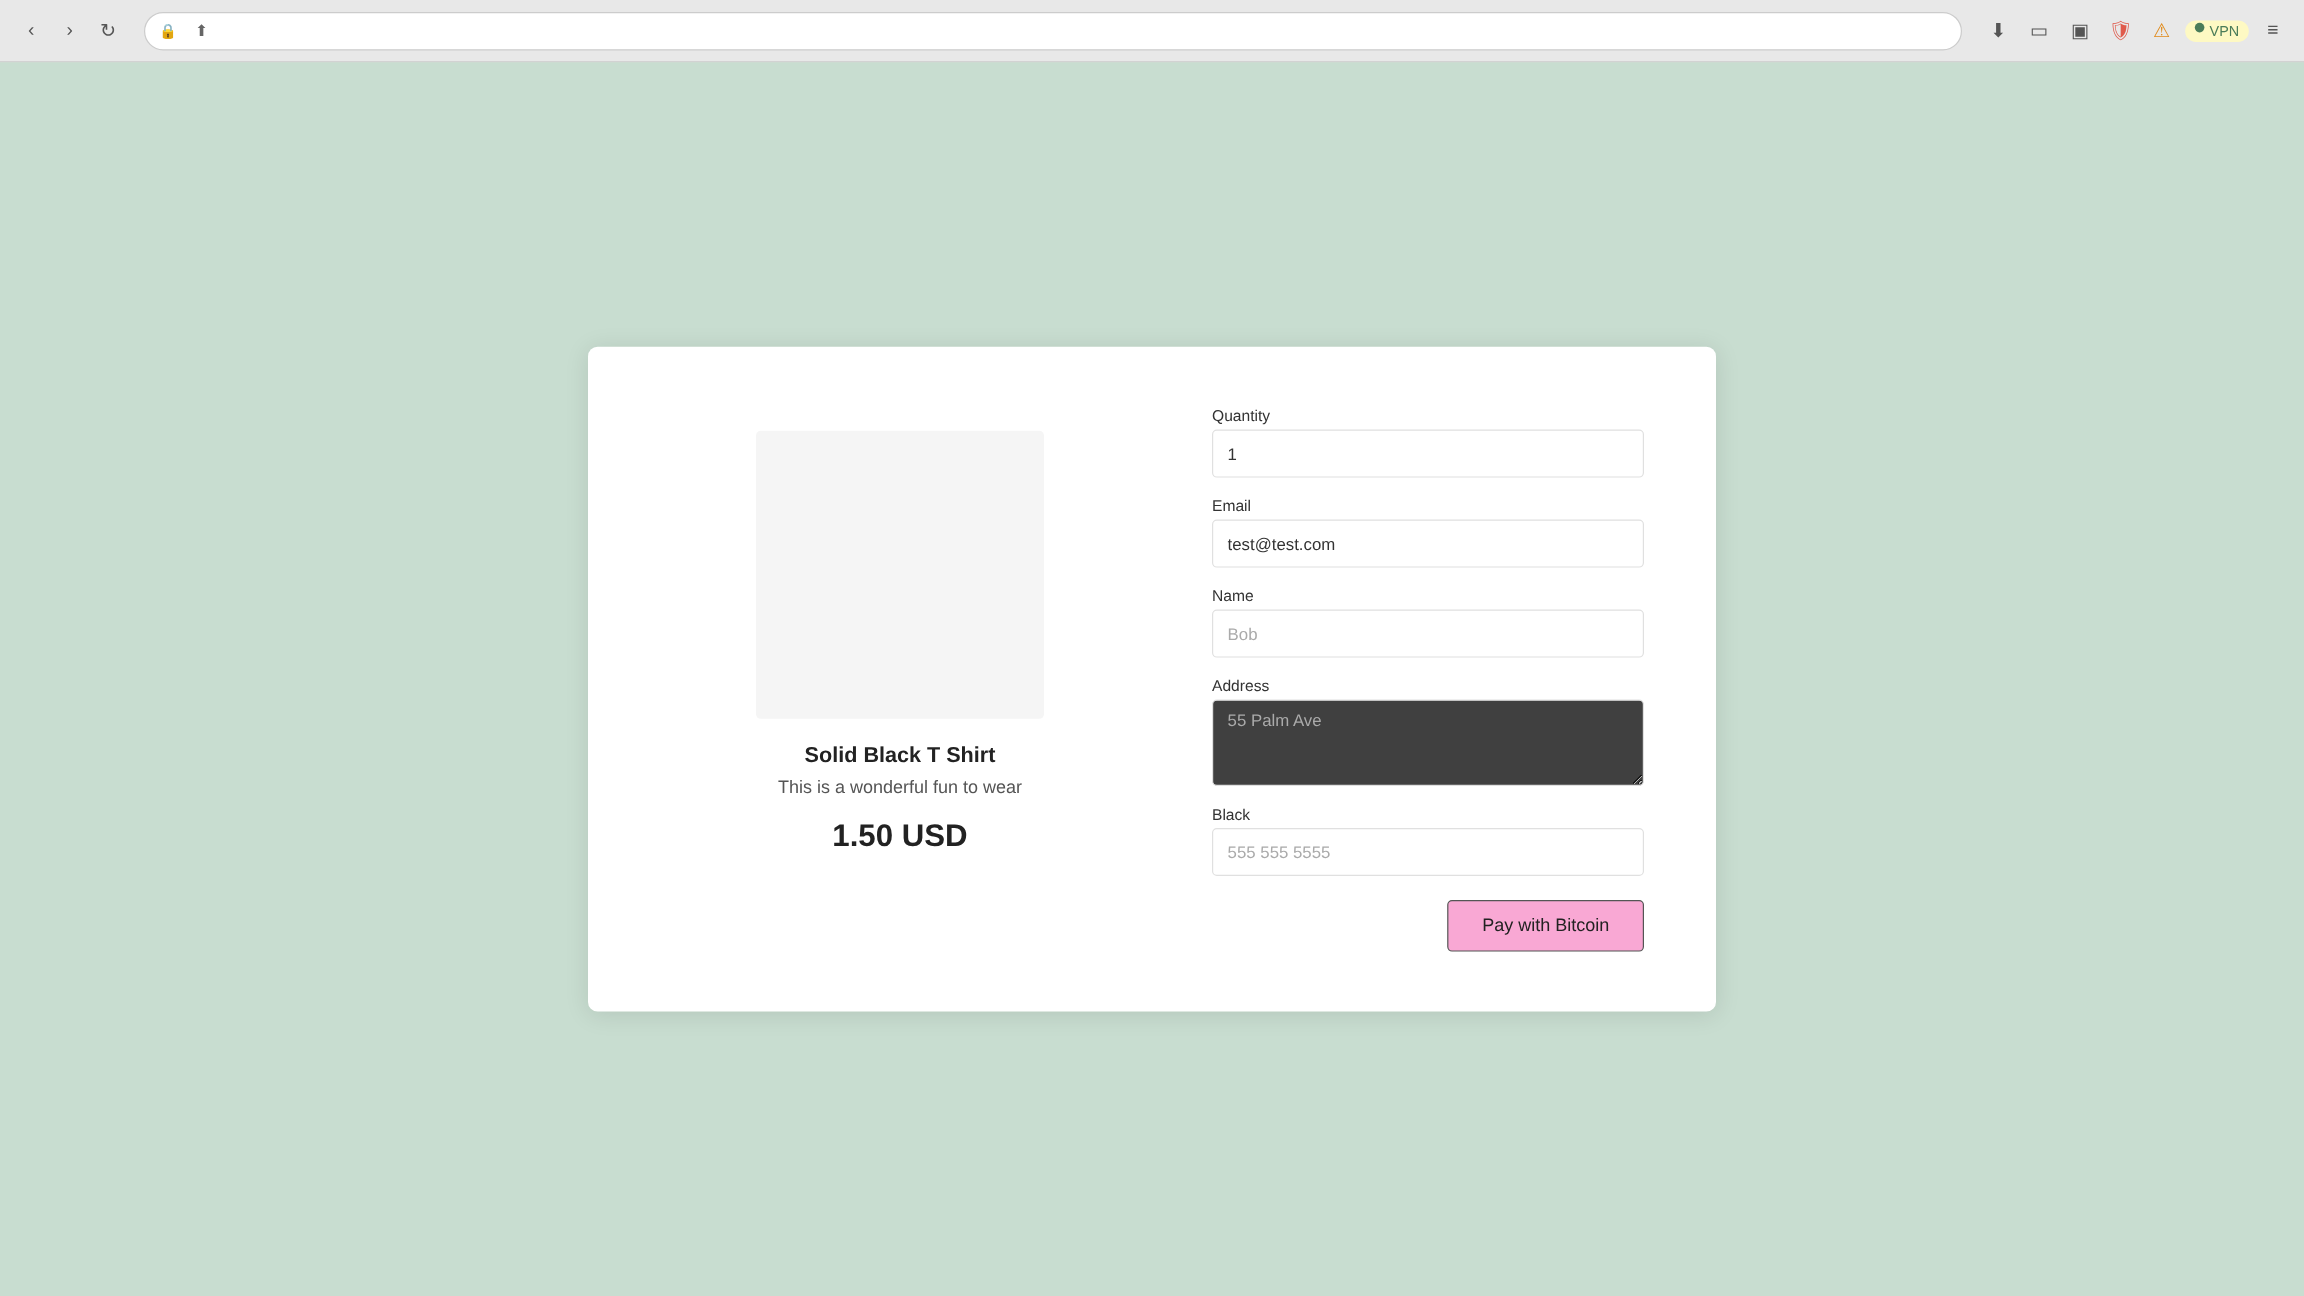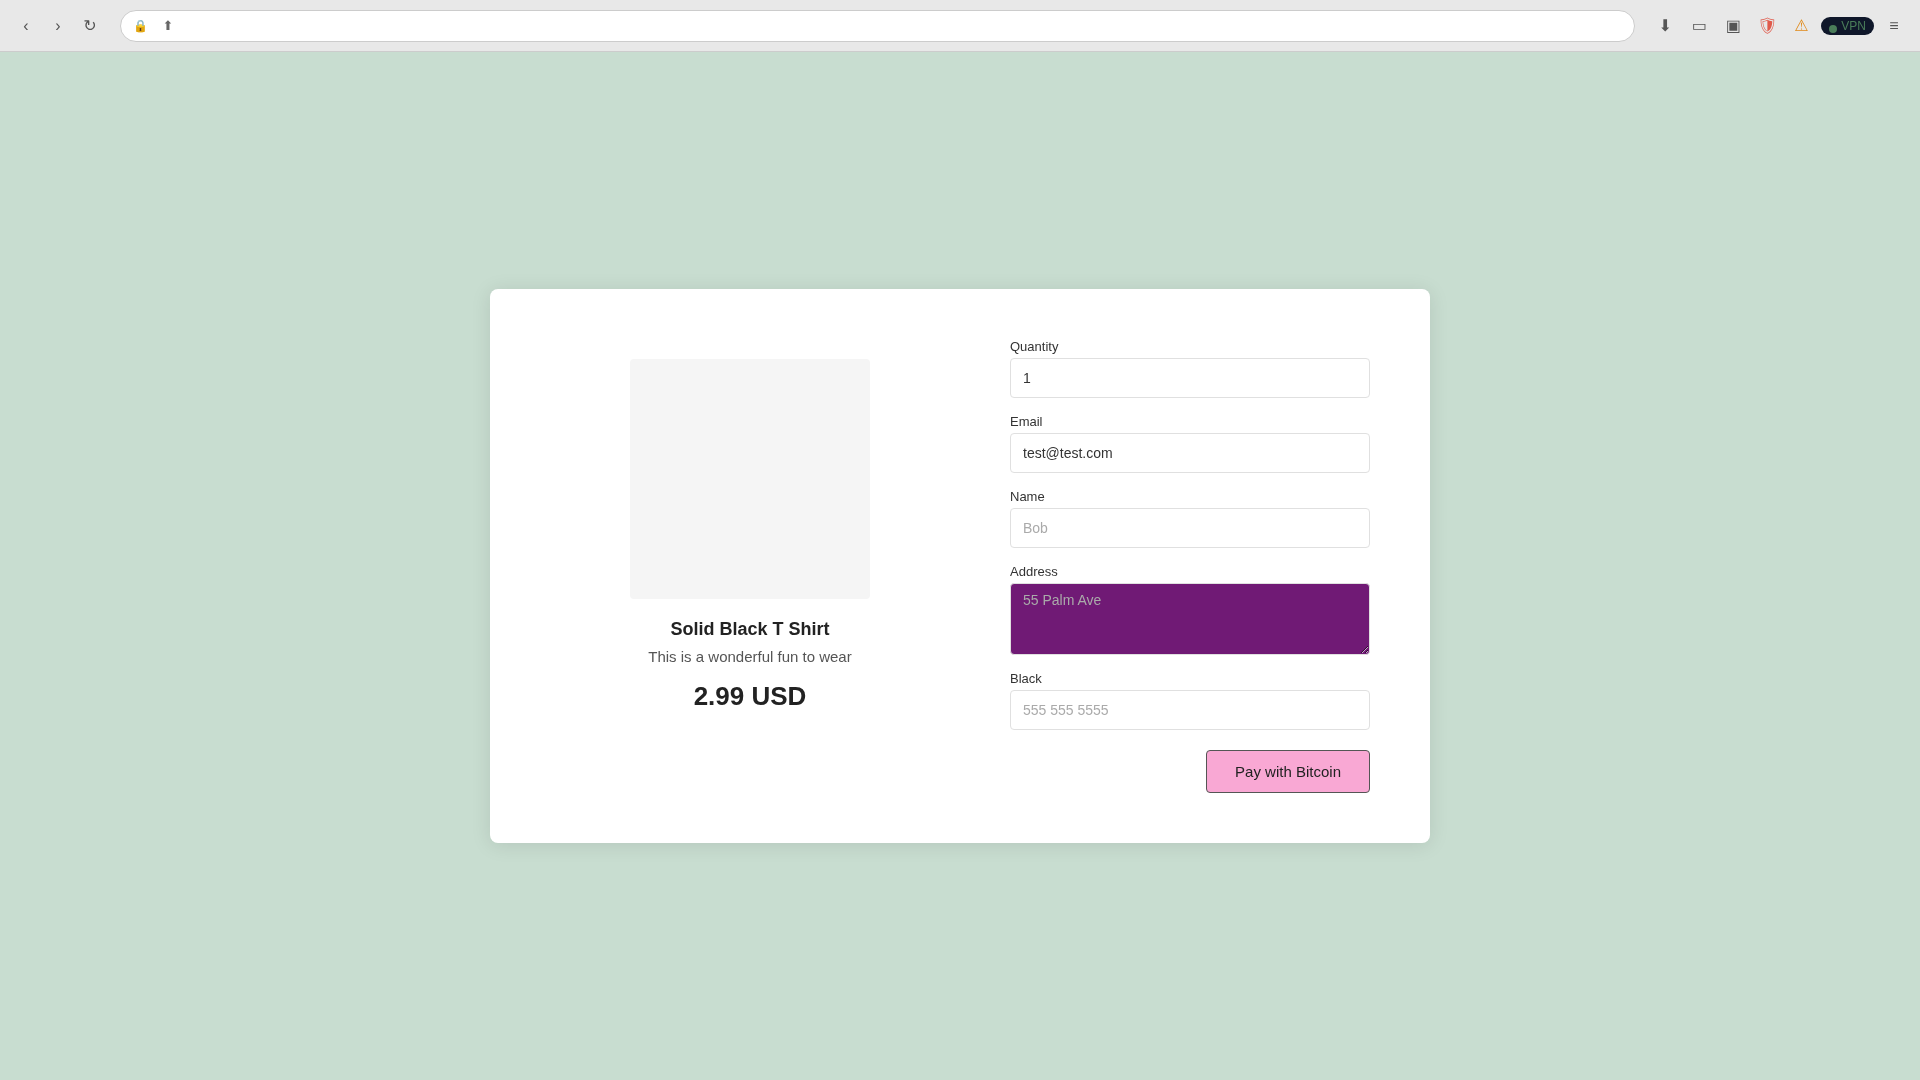--- a/index.html
+++ b/index.html
@@ -94,25 +94,25 @@
       cursor: pointer;
       font-size: 16px;
       color: #555;
     }
 
     .shield-icon-red { color: #e05a4b; }
     .shield-icon-orange { color: #e08a1a; }
 
     .vpn-badge {
       display: flex;
-      align-items: flex-end;
+      align-items: flex-start;
       gap: 4px;
       font-size: 12px;
       color: #4a7c59;
-      background: #0f172a;
+      background: #fef9c3;
       padding: 2px 8px;
       border-radius: 10px;
     }
 
     
     .browser-content {
       flex: 1;
       background: #c8ddd0;
       display: flex;
       align-items: center;
@@ -207,21 +207,21 @@
     }
 
     .form-textarea {
       width: 100%;
       min-height: 72px;
       border: 1px solid #e0e0e0;
       border-radius: 4px;
       padding: 8px 12px;
       font-size: 14px;
       color: #aaa;
-      background: #701a75;
+      background: #404040;
       outline: none;
       resize: vertical;
       font-family: inherit;
     }
 
     .form-textarea::placeholder {
       color: #aaa;
     }
 
     .button-row {
@@ -279,21 +279,21 @@
     </div>
   </div>
 
   <div class="browser-content">
     <div class="payment-card">
 
       <div class="product-panel">
         <div class="product-image-placeholder"></div>
         <div class="product-name">Solid Black T Shirt</div>
         <div class="product-description">This is a wonderful fun to wear</div>
-        <div class="product-price">2.99 USD</div>
+        <div class="product-price">1.50 USD</div>
       </div>
 
       <div class="form-panel">
 
         <div class="form-group">
           <label class="form-label">Quantity</label>
           <input class="form-input" type="number" value="1" style="">
         </div>
 
         <div class="form-group">

